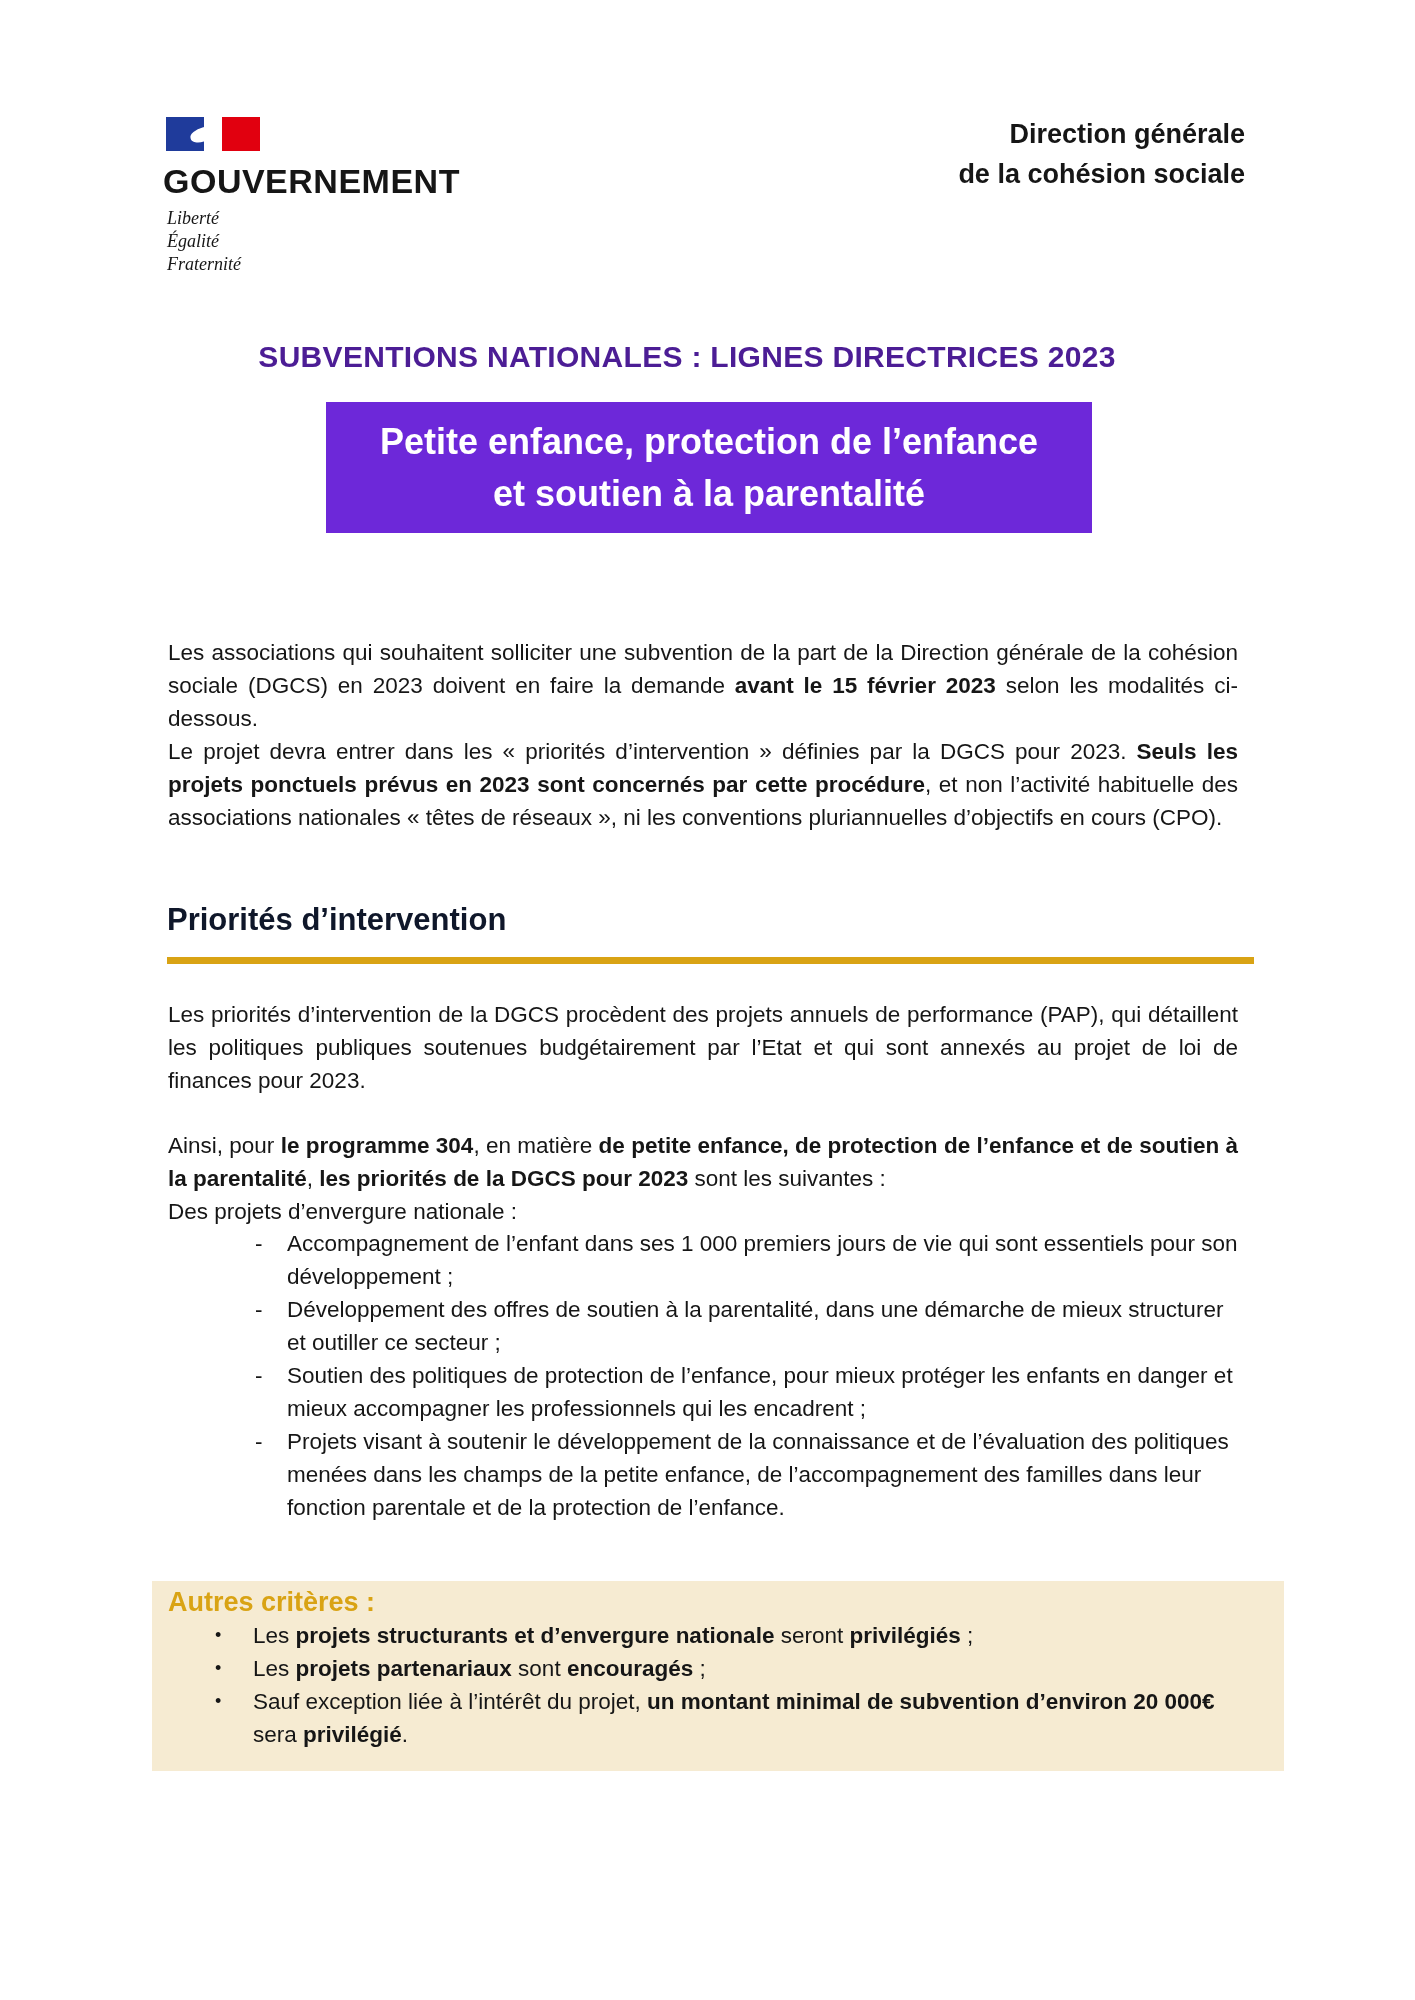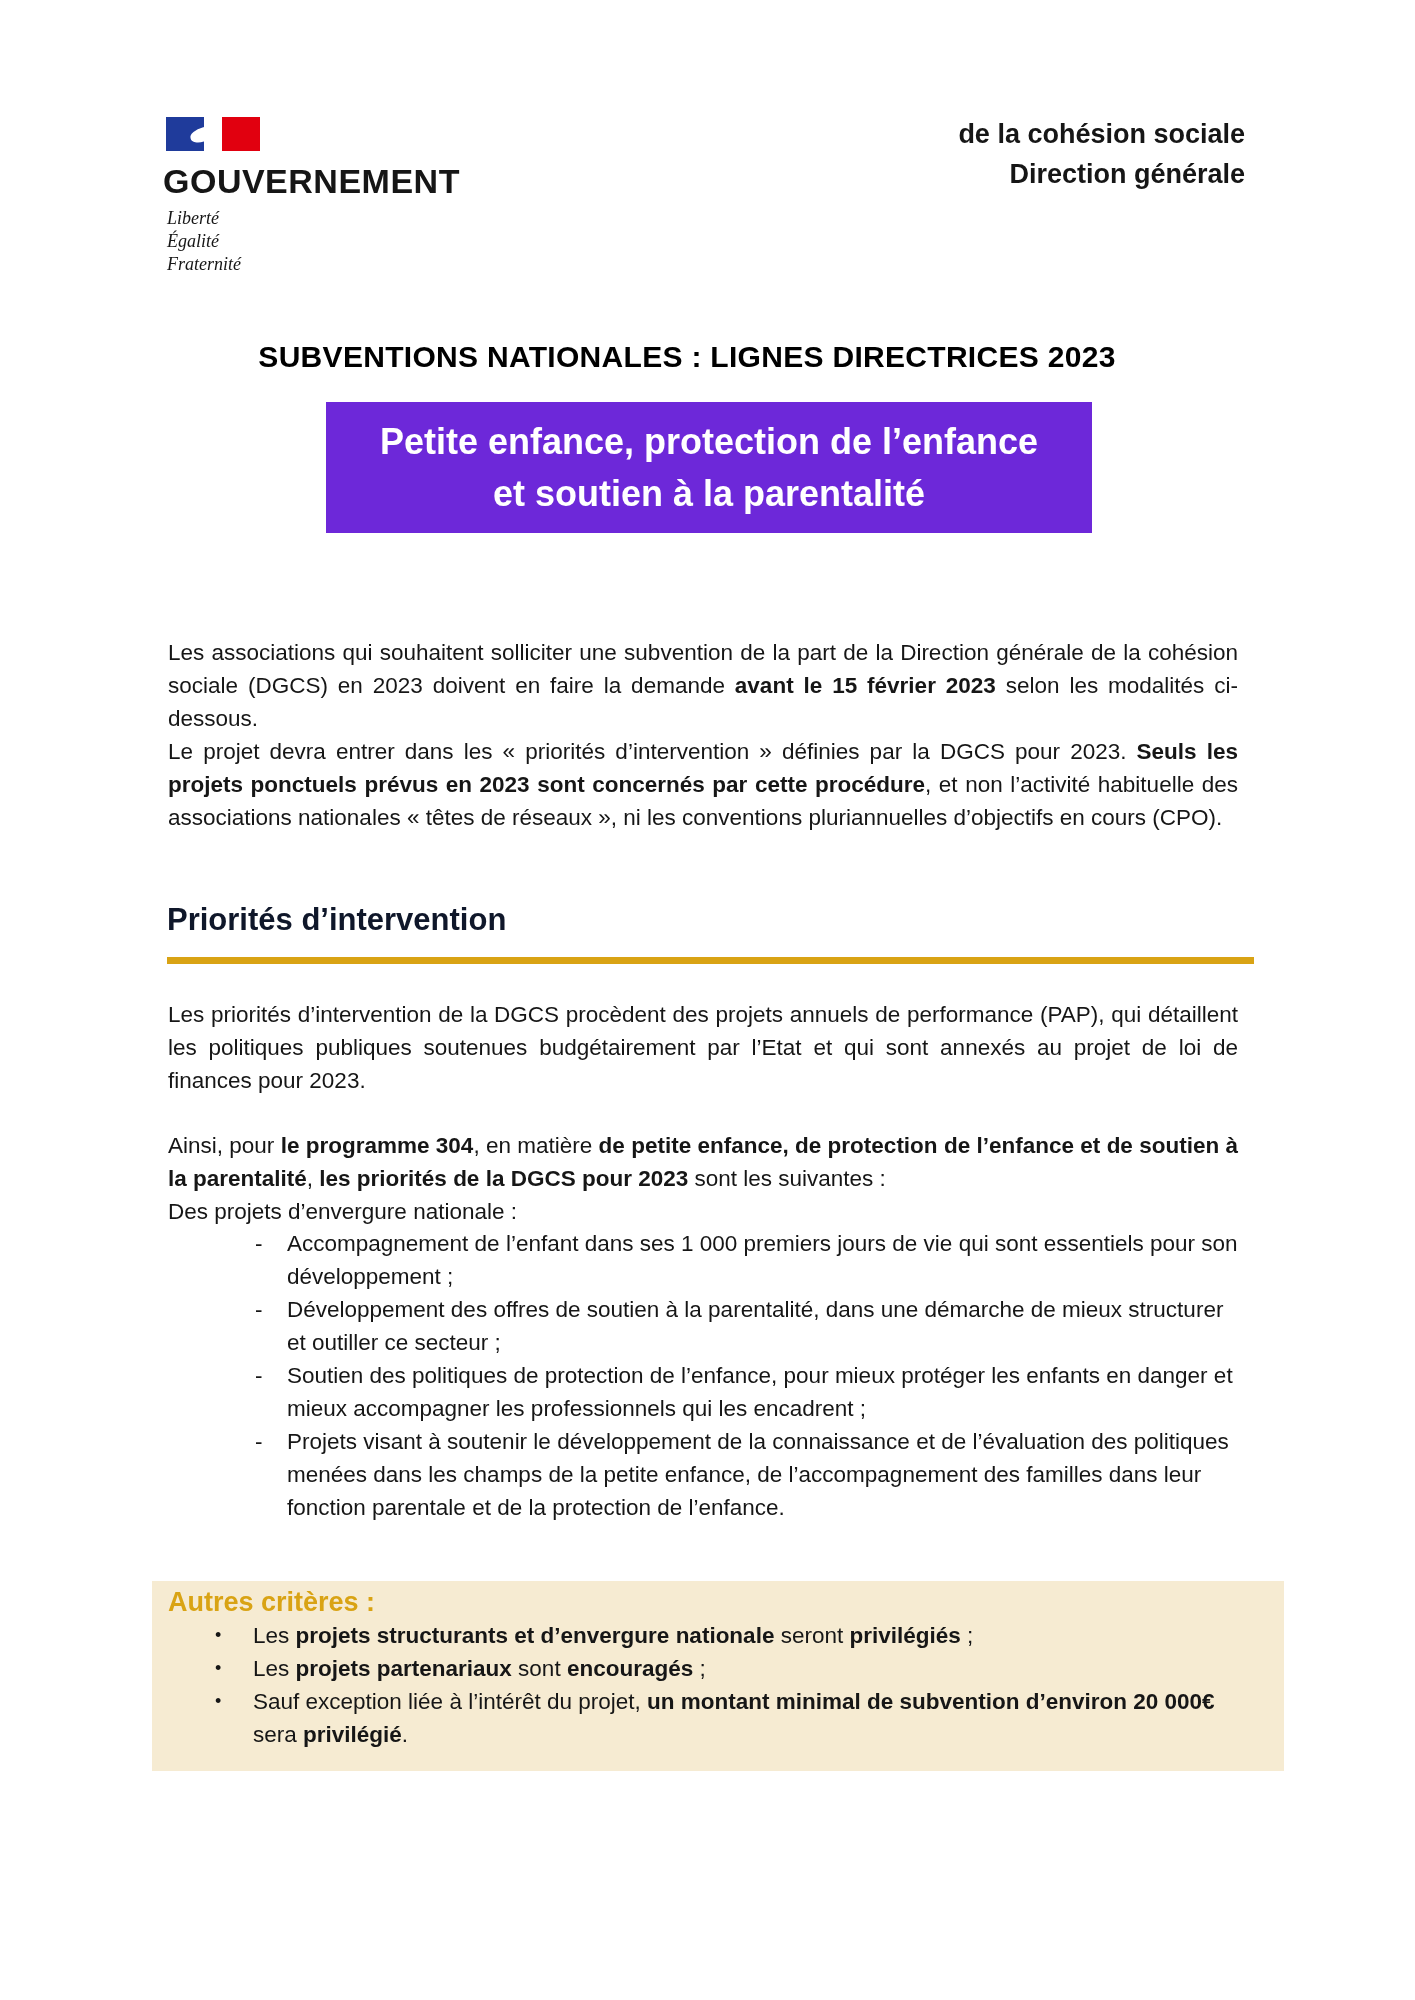--- a/index.html
+++ b/index.html
@@ -13,21 +13,21 @@
   .flag .mid { width: 20%; background: #ffffff; position: relative; }
   .flag .red { width: 40%; background: #E1000F; }
   .flag .mid::before { content: ""; position: absolute; left: -14px; top: 10px; width: 30px; height: 14px;
                        border-radius: 50% 50% 40% 40%; background: #ffffff; transform: rotate(-15deg); }
   .gov-name { left: 163px; top: 162px; font-size: 34px; font-weight: 700; letter-spacing: 0.5px; color: #161616; }
   .motto { left: 167px; top: 207px; font-family: "Liberation Serif", "DejaVu Serif", serif; font-style: italic;
            font-size: 18px; line-height: 23px; color: #161616; }
   .dept { right: 170px; top: 114px; text-align: right; font-size: 27px; font-weight: 700; line-height: 40px; color: #161616; }
 
   
-  .doc-title { left: 0; width: 1374px; top: 340px; text-align: center; font-size: 30px; font-weight: 700; letter-spacing: 0.3px; color: #000000; }
+  .doc-title { left: 0; width: 1374px; top: 340px; text-align: center; font-size: 30px; font-weight: 700; letter-spacing: 0.3px; color: #4c1d95; }
   .title-box { left: 326px; top: 402px; width: 766px; height: 131px; background: #6d28d9;
                color: #ffffff; font-weight: 700; font-size: 36px; line-height: 52px;
                display: flex; flex-direction: column; justify-content: center; align-items: center; text-align: center; }
 
   
   .para { left: 168px; width: 1070px; font-size: 22.5px; line-height: 33px; color: #161616; text-align: justify; }
   .para p { margin: 0; }
   .para b { font-weight: 700; }
   .intro { top: 636px; }
   .section-heading { left: 167px; top: 902px; font-size: 31px; font-weight: 700; color: #0f172a; }
@@ -54,22 +54,22 @@
   <div class="mid"></div>
   <div class="red"></div>
 </div>
 <div class="abs gov-name">GOUVERNEMENT</div>
 <div class="abs motto">
   <div>Liberté</div>
   <div>Égalité</div>
   <div>Fraternité</div>
 </div>
 <div class="abs dept">
+  <div>Direction générale</div>
   <div>de la cohésion sociale</div>
-  <div>Direction générale</div>
 </div>
 
 <div class="abs doc-title">SUBVENTIONS NATIONALES : LIGNES DIRECTRICES 2023</div>
 <div class="abs title-box">
   <div>Petite enfance, protection de l’enfance</div>
   <div>et soutien à la parentalité</div>
 </div>
 
 <div class="abs para intro">
   <p><span>Les associations qui souhaitent solliciter une subvention de la part de la Direction générale de la cohésion sociale (DGCS) en 2023 doivent en faire la demande </span><b>avant le 15 février 2023</b><span> selon les modalités ci-dessous.</span></p>

